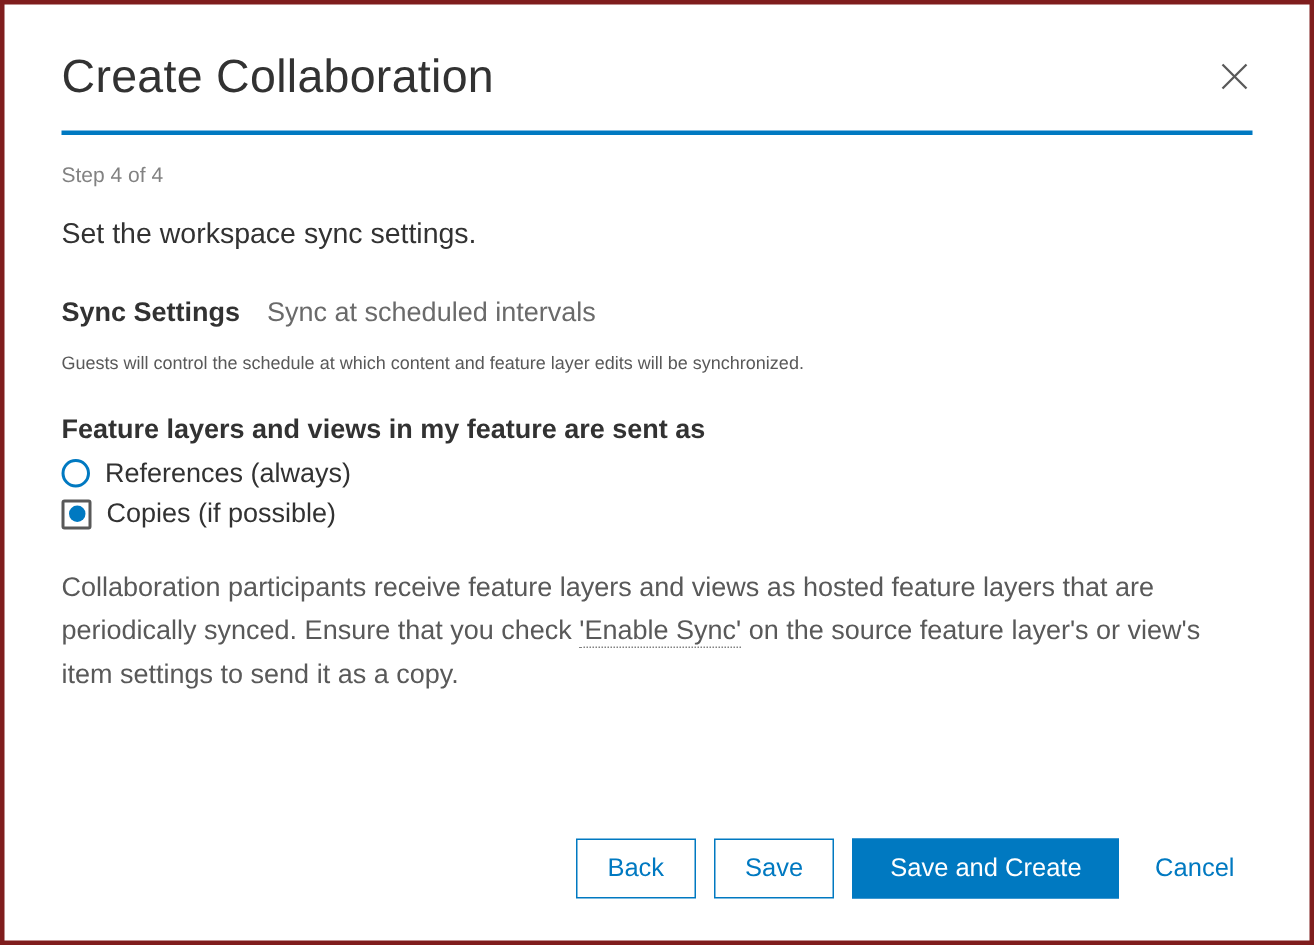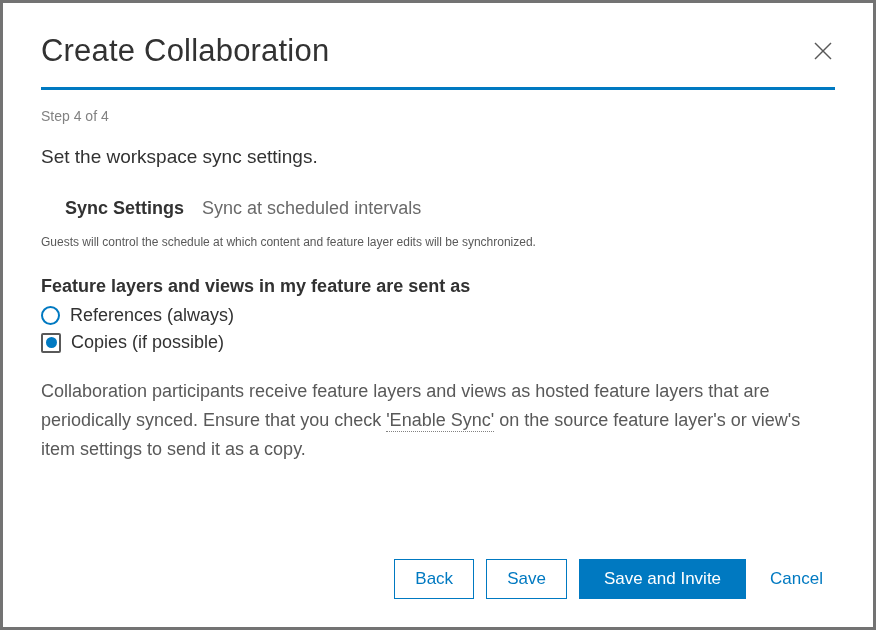--- a/index.html
+++ b/index.html
@@ -10,21 +10,21 @@
     body {
       font-family: "Avenir Next", "Segoe UI", "Helvetica Neue", Arial, sans-serif;
       background: #fff;
       width: 876px;
       height: 630px;
       overflow: hidden;
     }
     .outer-border {
       width: 876px;
       height: 630px;
-      border: 3px solid #737373;
+      border: 3px solid #7f1d1d;
       background: #fff;
       padding: 30px 38px 28px 38px;
       display: flex;
       flex-direction: column;
     }
     .header-row {
       display: flex;
       justify-content: space-between;
       align-items: center;
       margin-bottom: 18px;
@@ -66,21 +66,20 @@
     .sync-row {
       display: flex;
       align-items: baseline;
       gap: 18px;
       margin-bottom: 14px;
     }
     .sync-label {
       font-size: 18px;
       font-weight: 600;
       color: #323232;
-      margin-left: 24px;
     }
     .sync-value {
       font-size: 18px;
       color: #6a6a6a;
       font-weight: 400;
     }
     .sync-desc {
       font-size: 12px;
       color: #595959;
       line-height: 1.6;
@@ -223,17 +222,17 @@
     </div>
   </div>
 
   <div class="fl-desc">
     <span>Collaboration participants receive feature layers and views as hosted feature layers that are periodically synced. Ensure that you check </span><span class="enable-sync">'Enable Sync'</span><span> on the source feature layer's or view's item settings to send it as a copy.</span>
   </div>
 
   <div class="button-row">
     <button class="btn btn-outline">Back</button>
     <button class="btn btn-outline">Save</button>
-    <button class="btn btn-primary">Save and Invite</button>
+    <button class="btn btn-primary">Save and Create</button>
     <button class="btn btn-link">Cancel</button>
   </div>
 
 </div>
 
 </body></html>

